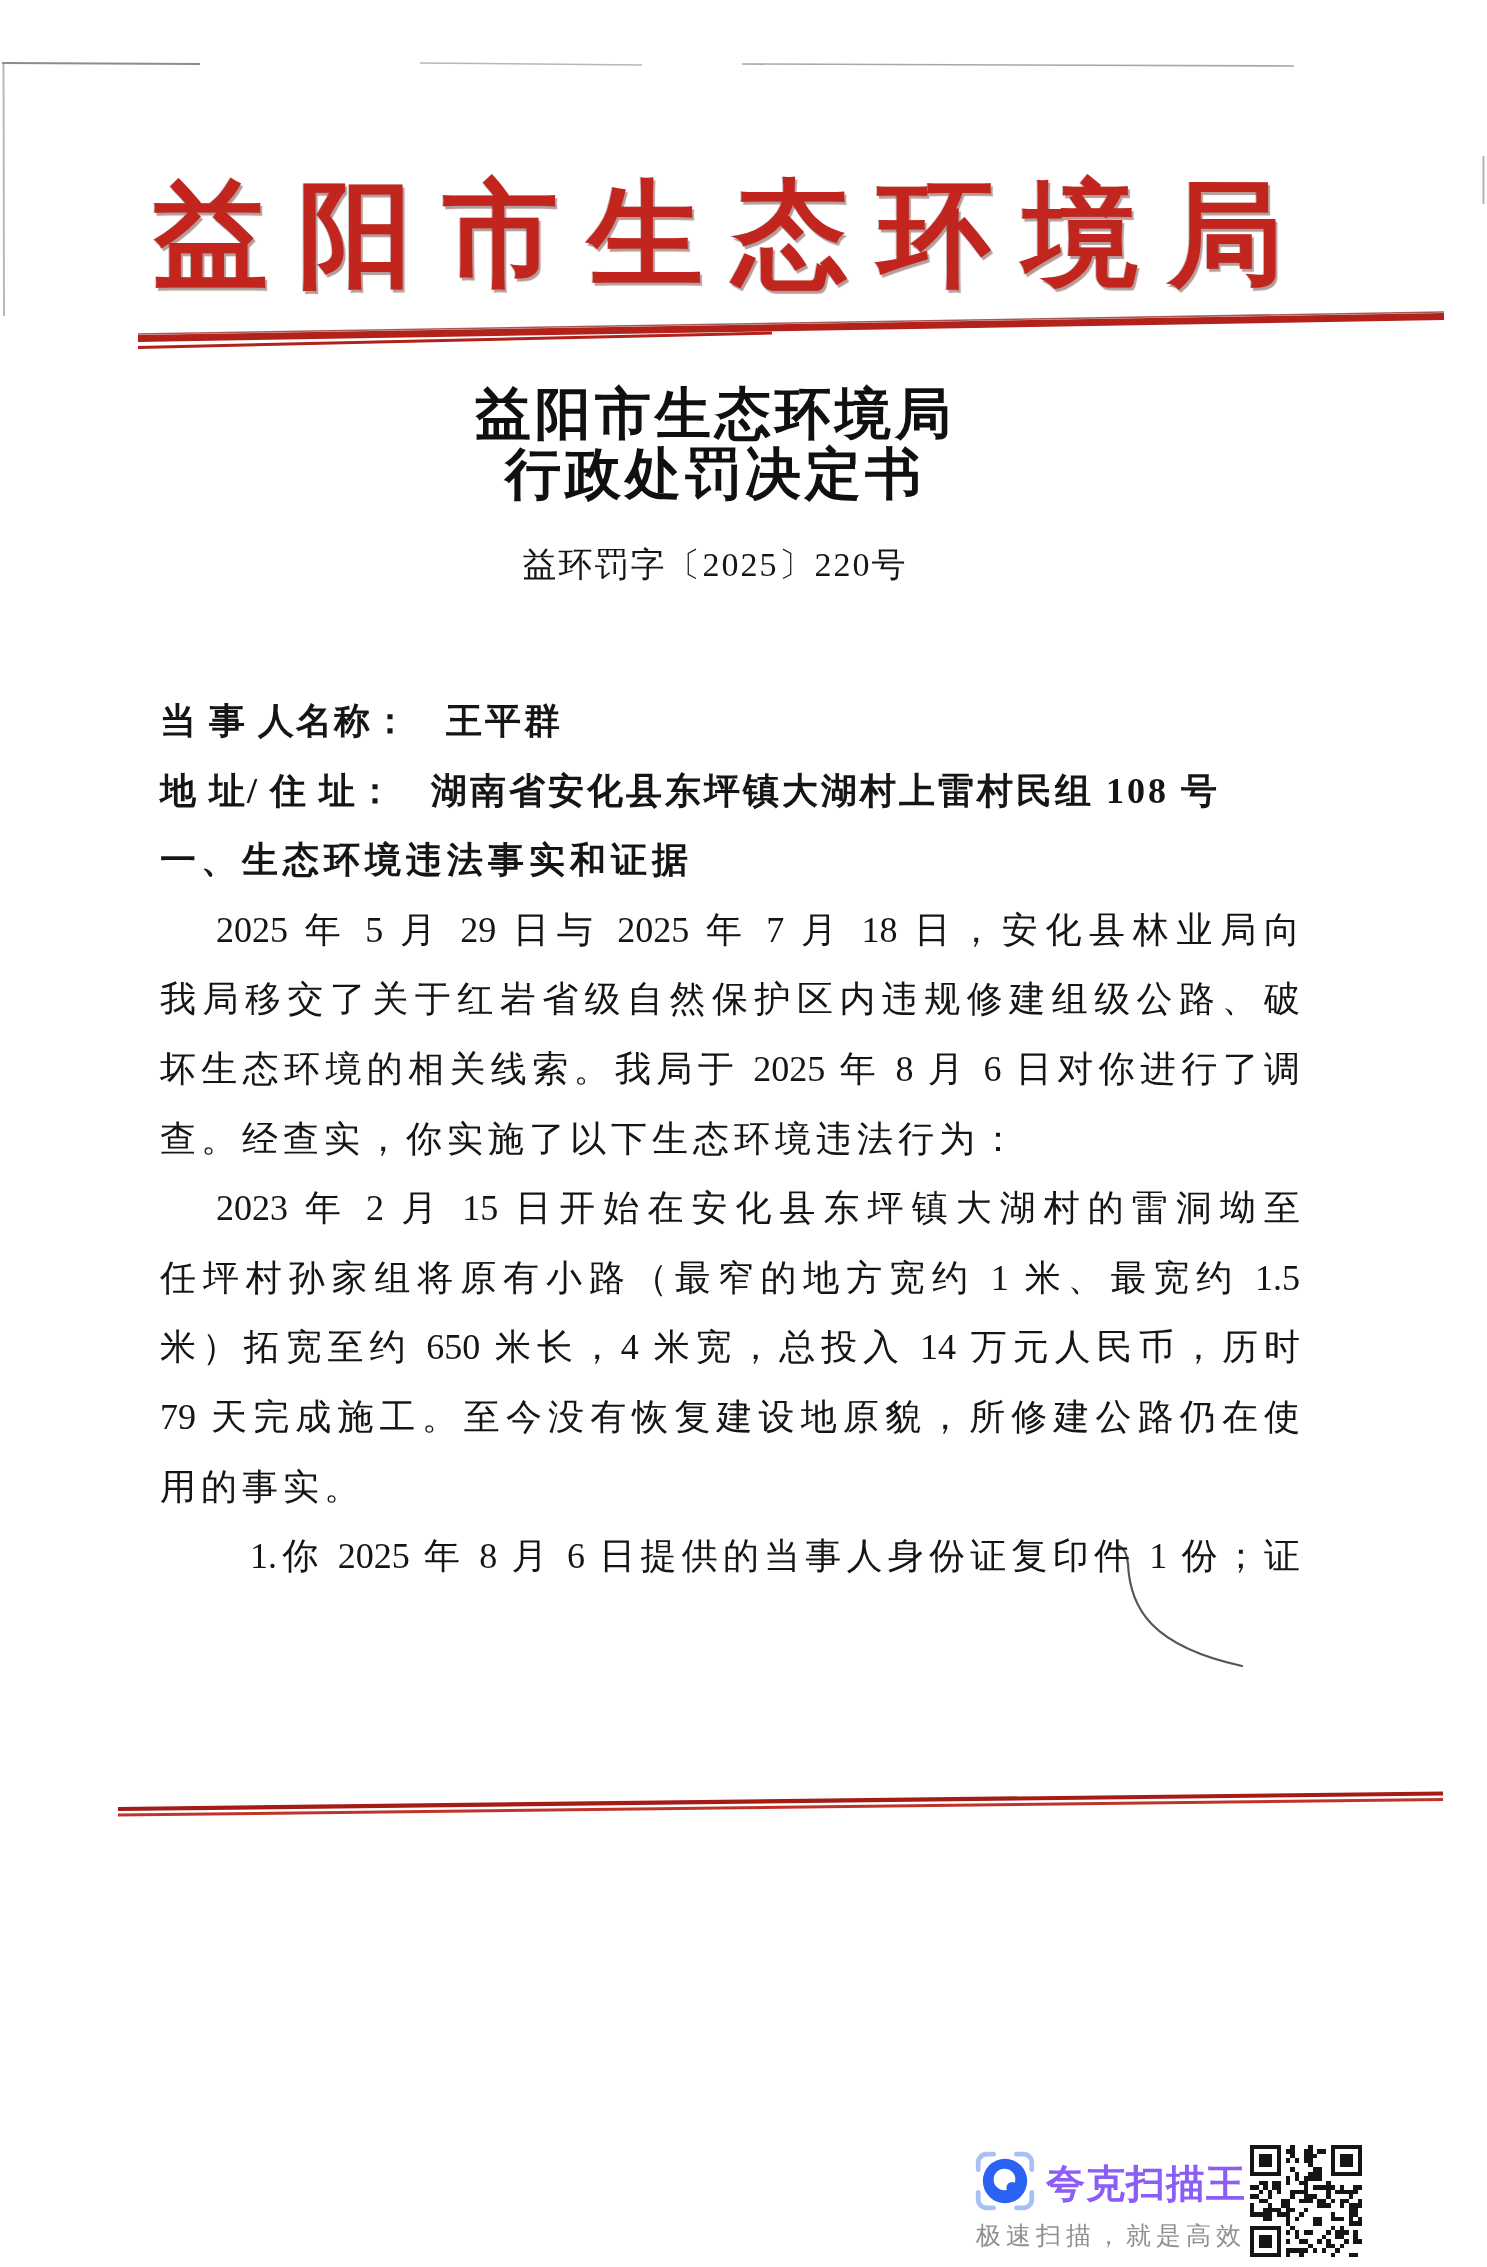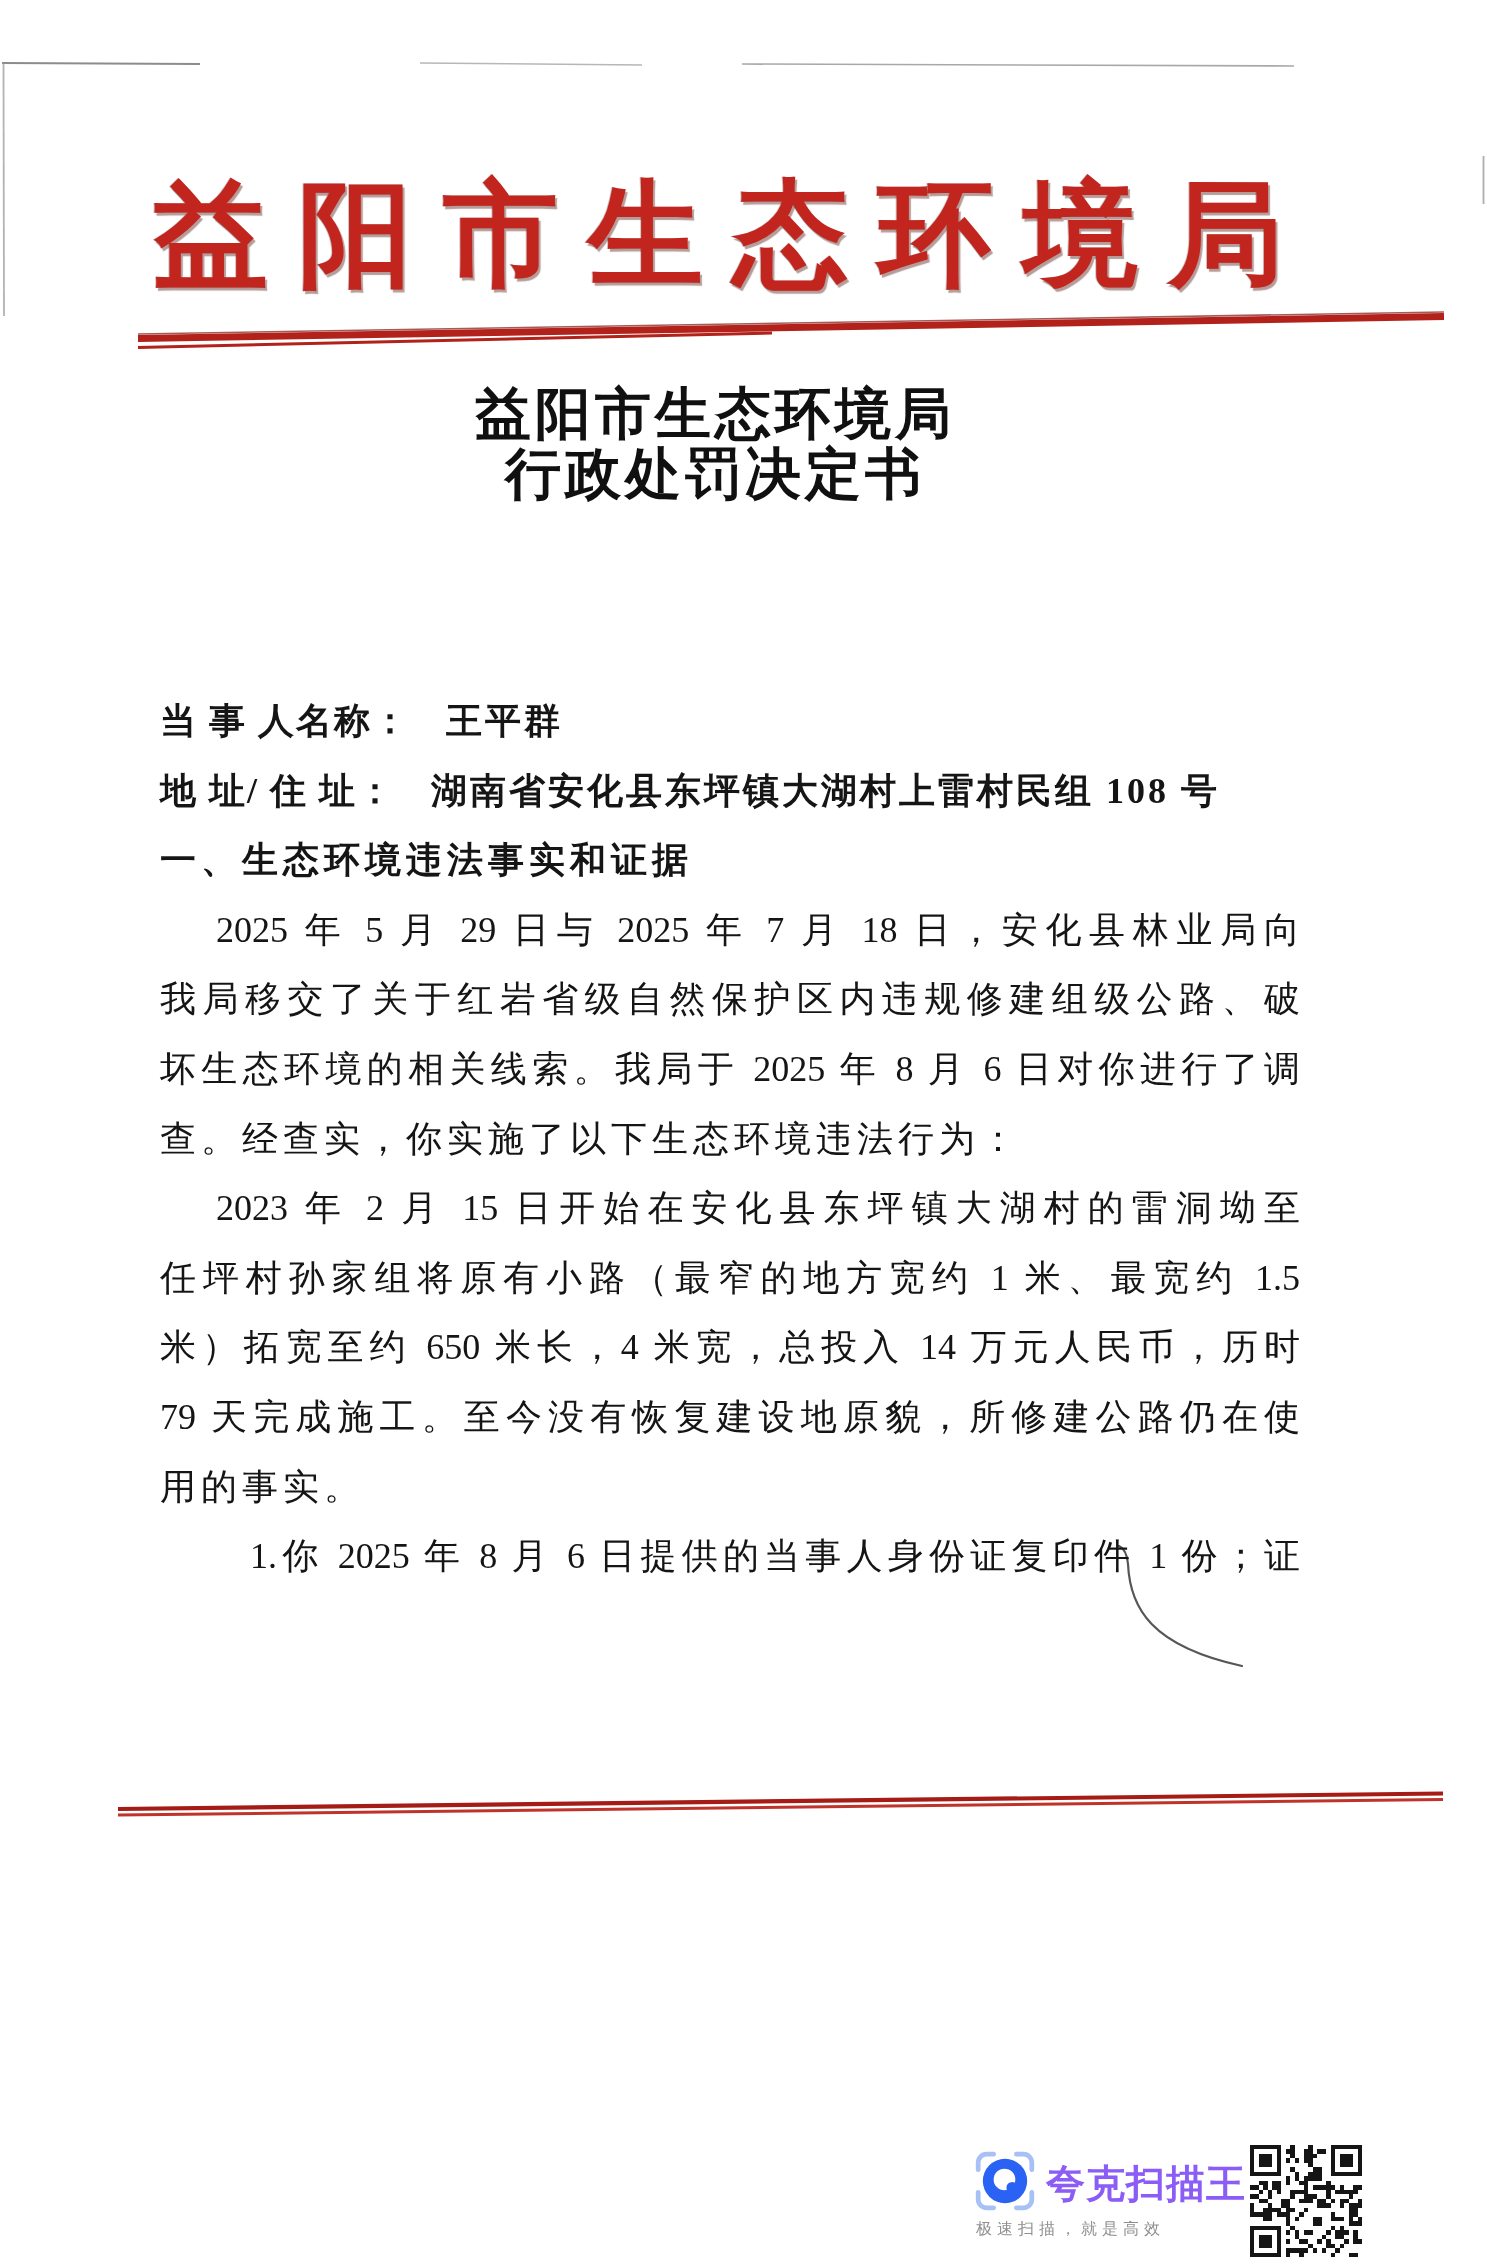--- a/index.html
+++ b/index.html
@@ -31,21 +31,21 @@
   .ln { letter-spacing:5px; }
   .j  { text-align:justify; text-align-last:justify; letter-spacing:0; }
   .i1 { padding-left:56px; }
   .i2 { padding-left:90px; }
 
   .wm-brand {
     left:1046px; top:2141px; font-size:39px; font-weight:700;
     font-family:"Liberation Sans", sans-serif; color:#8b5cf6; letter-spacing:1px; white-space:nowrap;
   }
   .wm-slogan {
-    left:976px; top:2203px; font-size:16px;
+    left:976px; top:2203px; font-size:25px;
     font-family:"Liberation Sans", sans-serif; color:#8f8f8f; letter-spacing:5px; white-space:nowrap;
   }
   .wm-logo { position:absolute; left:972px; top:2132px; z-index:2; }
   .wm-qr   { position:absolute; left:1250px; top:2128px; z-index:2; }
 </style>
 </head>
 <body>
 
 <div class="page">
 
@@ -64,20 +64,21 @@
     <path d="M1119,1530 C1124,1532 1127,1538 1128,1548 C1130,1592 1151,1630 1242,1650" fill="none" stroke="#3f3f3f" stroke-width="2.2" stroke-linecap="round" opacity="0.88"></path>
 
     <line x1="118" y1="1793" x2="1443" y2="1777.5" stroke="#a51c16" stroke-width="4.2"></line>
     <line x1="118" y1="1799" x2="1443" y2="1783.5" stroke="#c0332b" stroke-width="3"></line>
   </svg>
 
   <div class="txt letterhead">益阳市生态环境局</div>
 
   <div class="txt doc-title l1">益阳市生态环境局</div>
   <div class="txt doc-title l2">行政处罚决定书</div>
+  <div class="txt doc-number">益环罚字〔2025〕220号</div>
 
   <div class="txt body-block">
 
     <div class="prow">
       <span class="plabel">当 事 人名称：</span>
       <span class="pvalue">王平群</span>
     </div>
     <div class="prow">
       <span class="plabel">地 址/ 住 址：</span>
       <span class="pvalue">湖南省安化县东坪镇大湖村上雷村民组 108 号</span>

